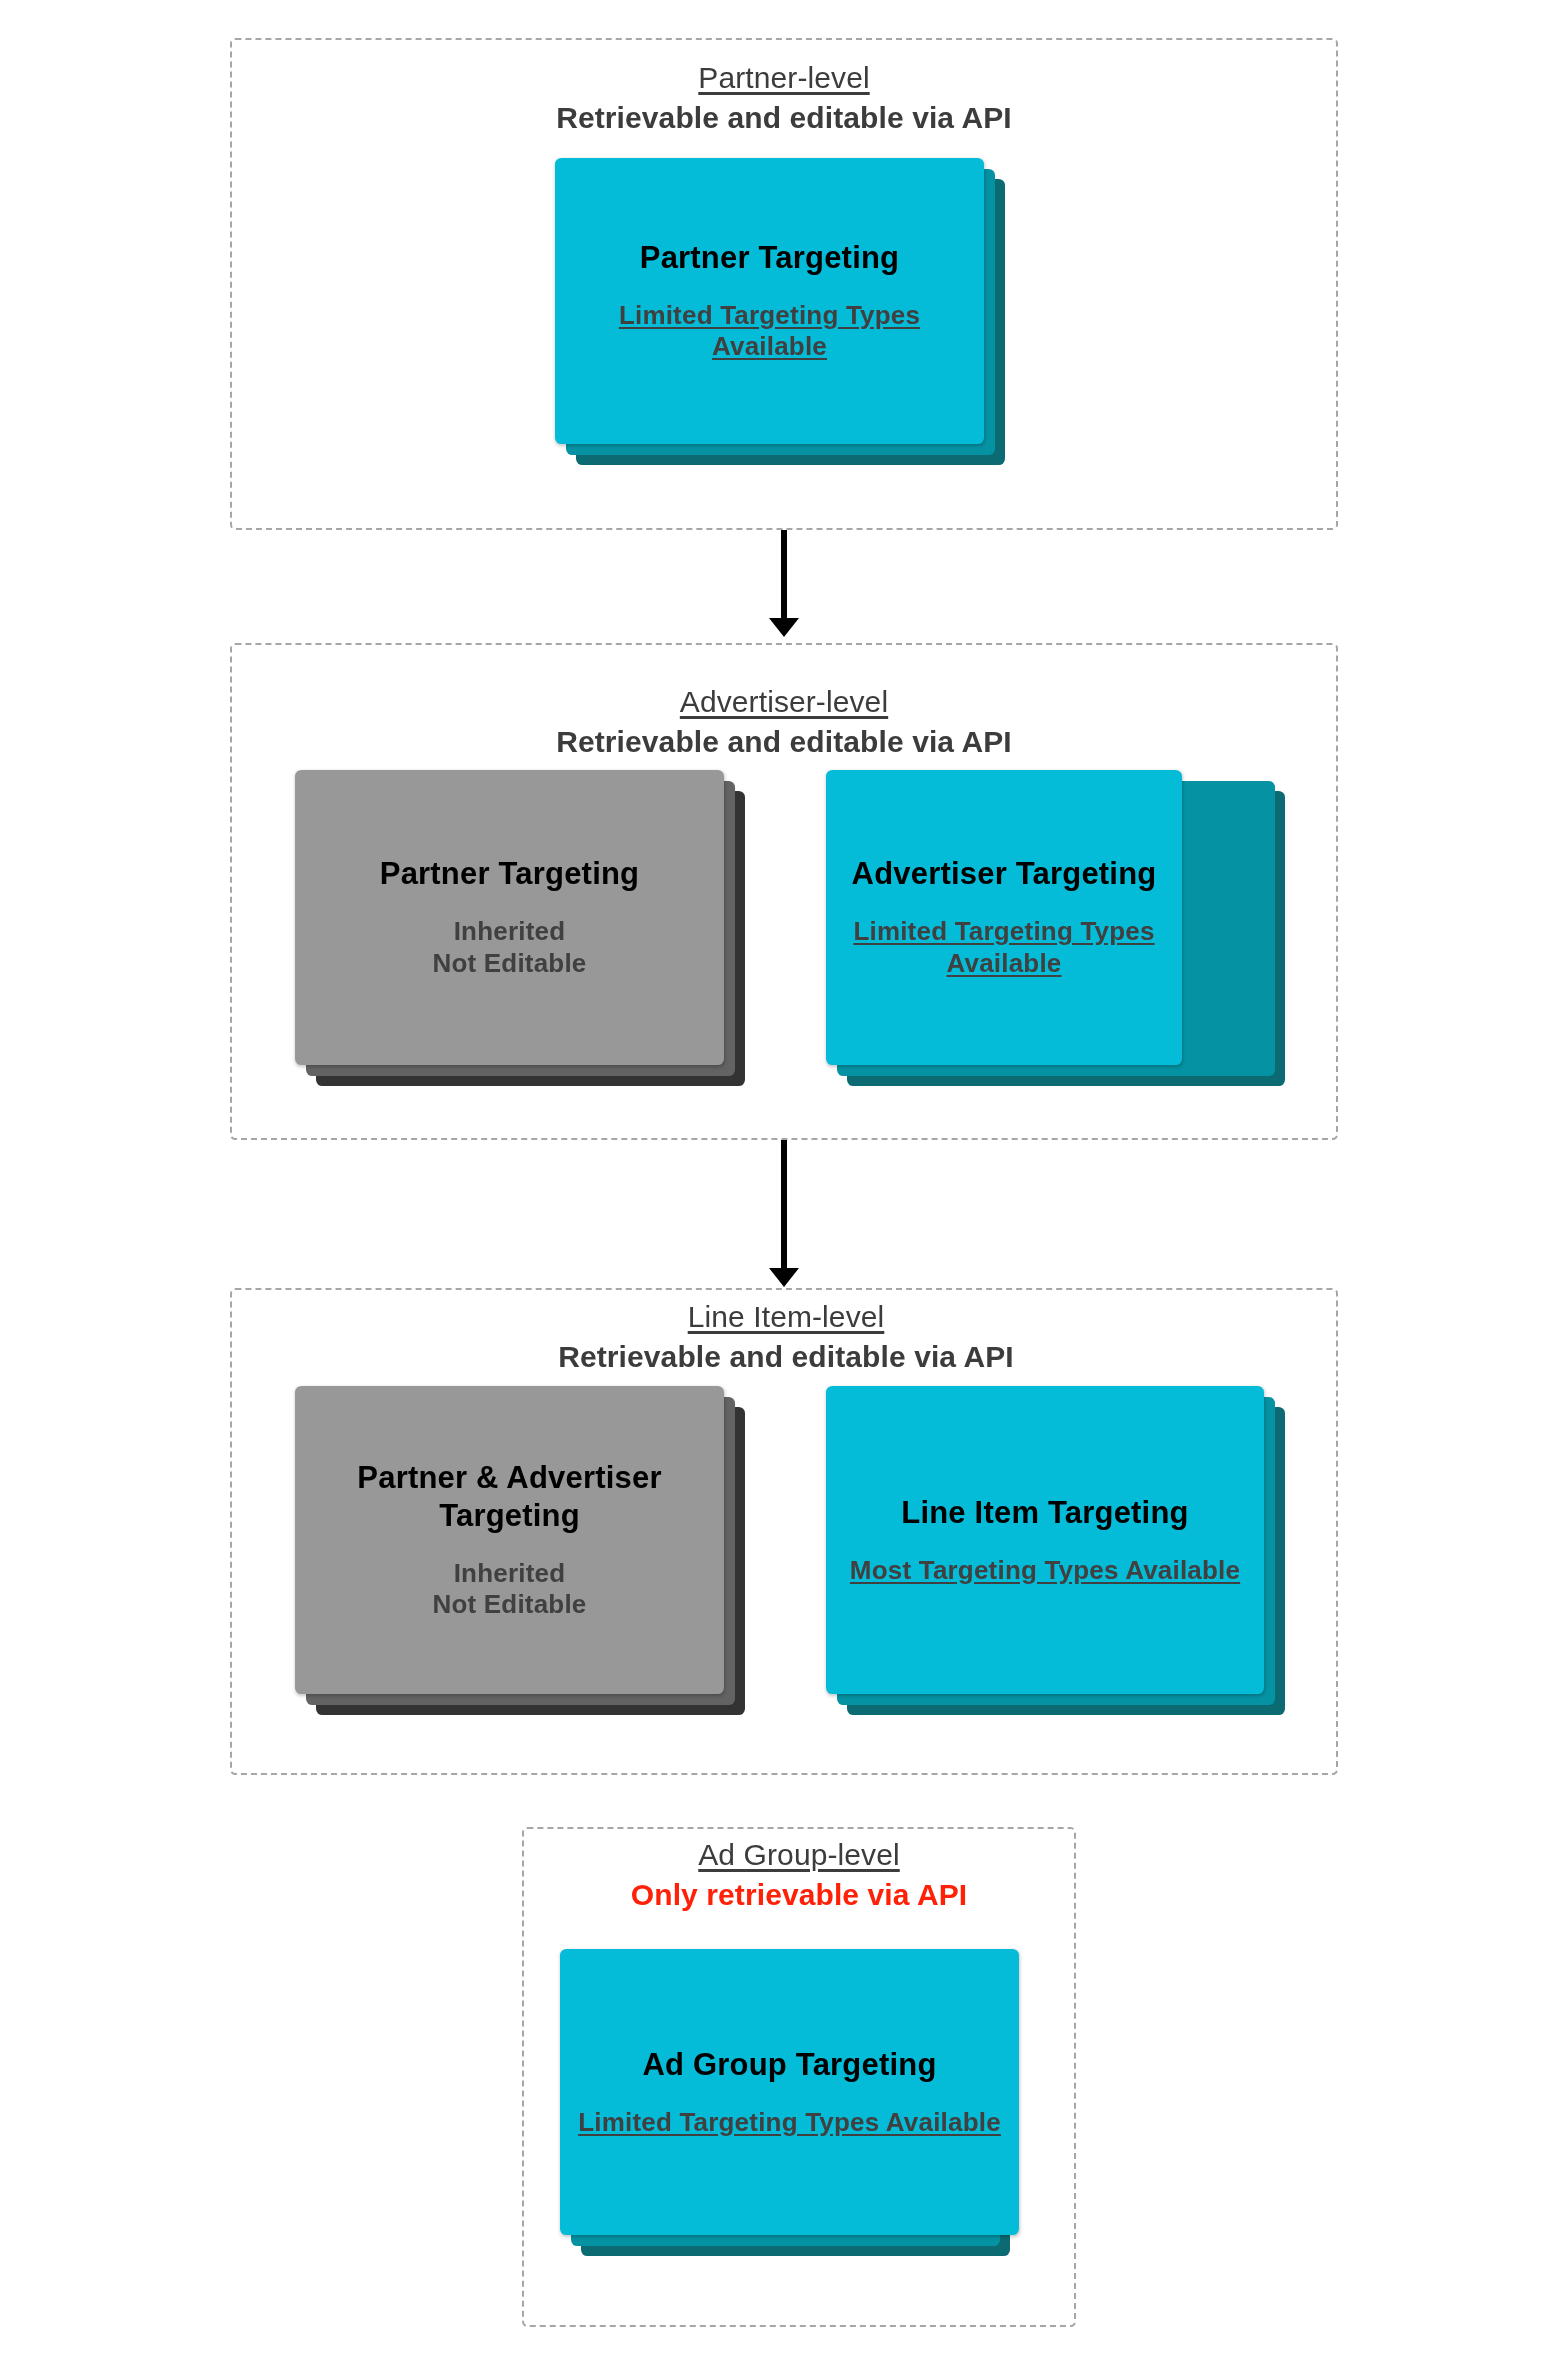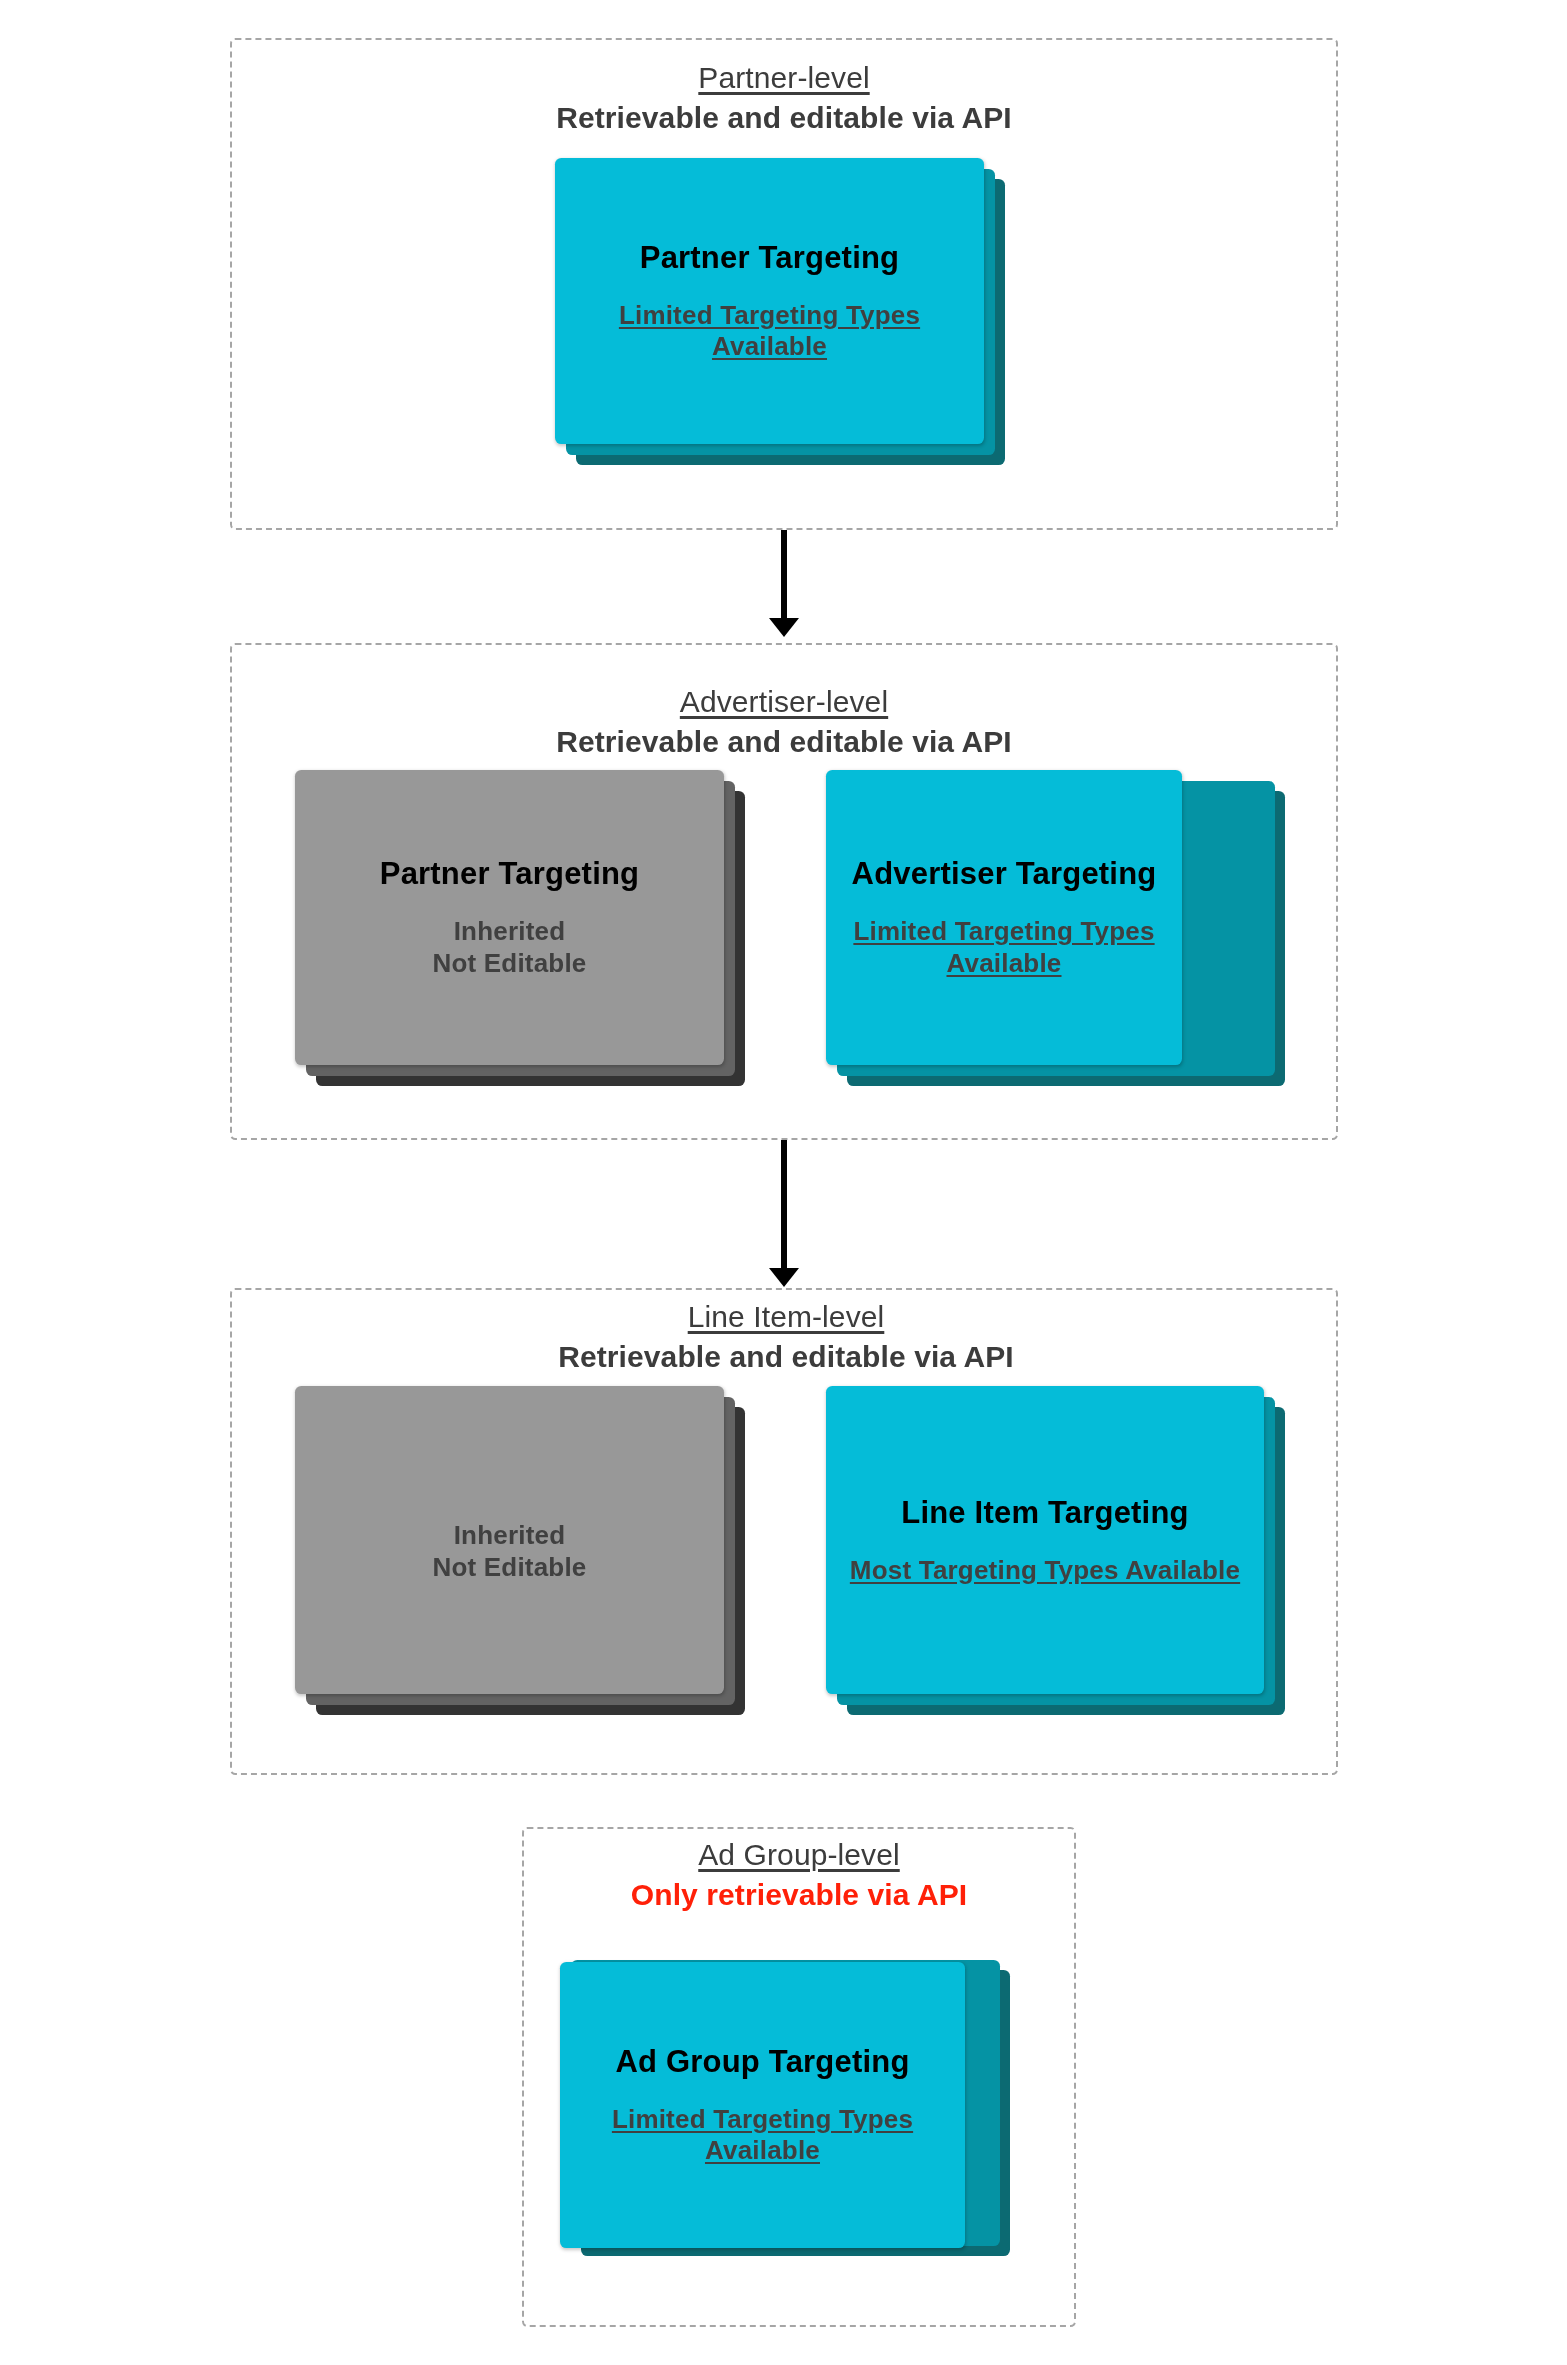--- a/index.html
+++ b/index.html
@@ -190,20 +190,21 @@
 
 <div class="panel-head" style="left:232px; top:1299px; width:1108px;">
   <span class="panel-title">Line Item-level</span>
   <span class="panel-sub">Retrievable and editable via API</span>
 </div>
 
 <div class="cardstack gray" style="left:295px; top:1386px; width:429px; height:308px;">
   <div class="layer back" style="width:429px; height:308px;"></div>
   <div class="layer mid" style="width:429px; height:308px;"></div>
   <div class="layer front" style="width:429px; height:308px;">
+    <div class="card-title">Partner &amp; Advertiser Targeting</div>
     <div class="card-note" style="white-space:pre-line;">Inherited
 Not Editable</div>
   </div>
 </div>
 
 <div class="cardstack cyan" style="left:826px; top:1386px; width:372px; height:308px;">
   <div class="layer back" style="width:438px; height:308px;"></div>
   <div class="layer mid" style="width:438px; height:308px;"></div>
   <div class="layer front" style="width:438px; height:308px;">
     <div class="card-title">Line Item Targeting</div>
@@ -214,18 +215,18 @@
 <div class="panel" style="left:522px; top:1827px; width:554px; height:500px;"></div>
 
 <div class="panel-head" style="left:522px; top:1837px; width:554px;">
   <span class="panel-title">Ad Group-level</span>
   <span class="panel-sub alert">Only retrievable via API</span>
 </div>
 
 <div class="cardstack cyan" style="left:560px; top:1949px; width:429px; height:286px;">
   <div class="layer back" style="width:429px; height:286px;"></div>
   <div class="layer mid" style="width:429px; height:286px;"></div>
-  <div class="layer front" style="width:405px; height:286px;margin-top:13px;">
+  <div class="layer front" style="width:459px; height:286px;">
     <div class="card-title">Ad Group Targeting</div>
     <div class="card-note linked">Limited Targeting Types Available</div>
   </div>
 </div>
 
 
 </body></html>

